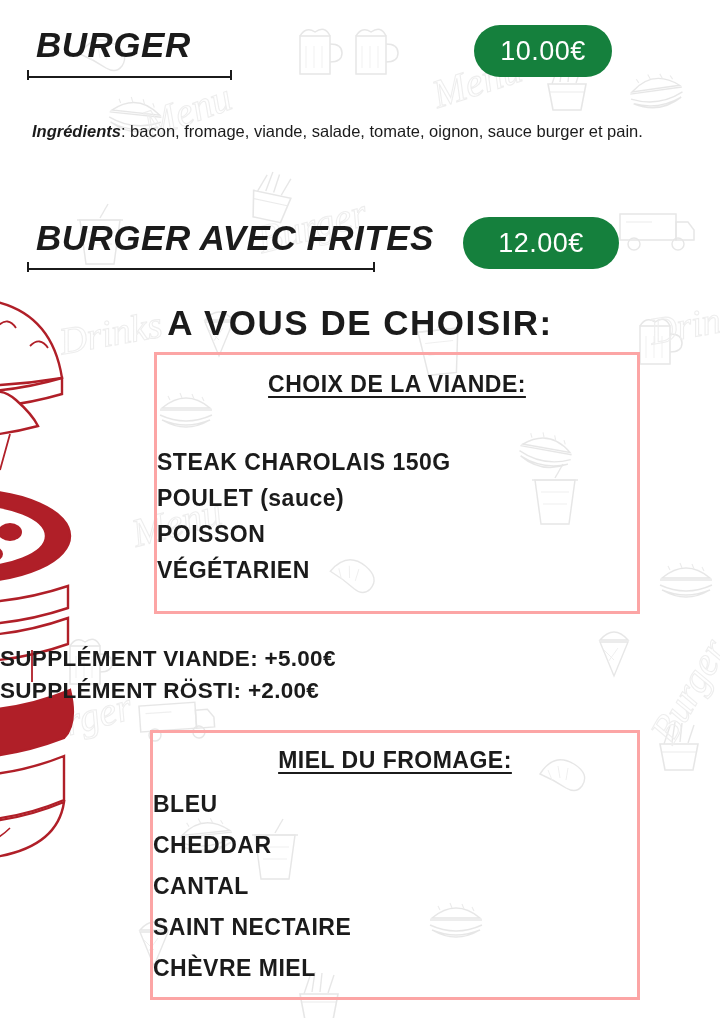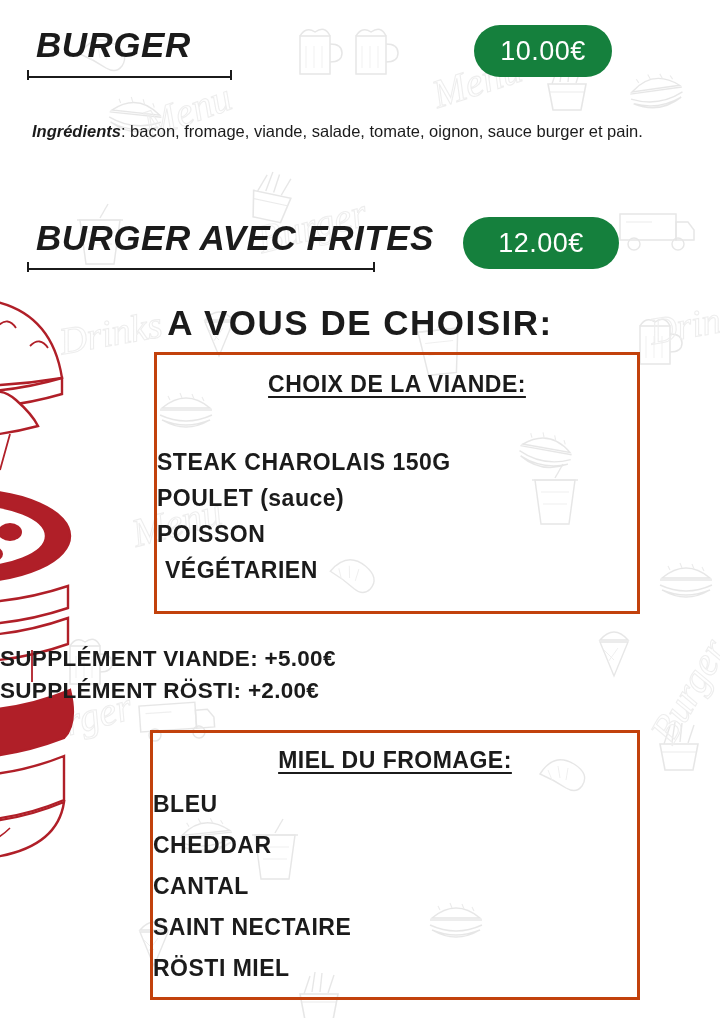--- a/index.html
+++ b/index.html
@@ -94,21 +94,21 @@
     text-align: center;
     font-weight: bold;
     font-size: 35px;
     letter-spacing: 1.5px;
     color: #1b1b1b;
   }
 
   
   .option-box {
     position: absolute;
-    border: 3px solid #c2410c;
+    border: 3px solid #fca5a5;
     box-sizing: border-box;
     background: transparent;
   }
   .box-heading {
     text-align: center;
     font-weight: bold;
     font-size: 23px;
     letter-spacing: 0.5px;
     color: #1b1b1b;
     text-decoration: underline;
@@ -284,31 +284,31 @@
   <div class="price-pill" style="left:463px; top:217px; width:156px; height:52px; font-size:27px;">12.00€</div>
 
   <div class="choose-title" style="top:303px;">A VOUS DE CHOISIR:</div>
 
   <div class="option-box" style="left:154px; top:352px; width:486px; height:262px;">
     <div class="box-heading" style="margin-top:16px;">CHOIX DE LA VIANDE:</div>
     <div style="margin-top:46px;">
       <div class="box-option" style="line-height:36px;">STEAK CHAROLAIS 150G</div>
       <div class="box-option" style="line-height:36px;">POULET (sauce)</div>
       <div class="box-option" style="line-height:36px;">POISSON</div>
-      <div class="box-option" style="line-height:36px;padding-left:8px;">VÉGÉTARIEN</div>
+      <div class="box-option" style="line-height:36px;">VÉGÉTARIEN</div>
     </div>
   </div>
 
   <div class="supplement-line" style="top:646px;">SUPPLÉMENT VIANDE: +5.00€</div>
   <div class="supplement-line" style="top:678px;">SUPPLÉMENT RÖSTI: +2.00€</div>
 
   <div class="option-box" style="left:150px; top:730px; width:490px; height:270px;">
     <div class="box-heading" style="margin-top:14px;">MIEL DU FROMAGE:</div>
     <div style="margin-top:10px;">
       <div class="box-option" style="line-height:41px;">BLEU</div>
       <div class="box-option" style="line-height:41px;">CHEDDAR</div>
       <div class="box-option" style="line-height:41px;">CANTAL</div>
       <div class="box-option" style="line-height:41px;">SAINT NECTAIRE</div>
-      <div class="box-option" style="line-height:41px;">RÖSTI MIEL</div>
+      <div class="box-option" style="line-height:41px;">CHÈVRE MIEL</div>
     </div>
   </div>
 
 </div>
 
 </body></html>

